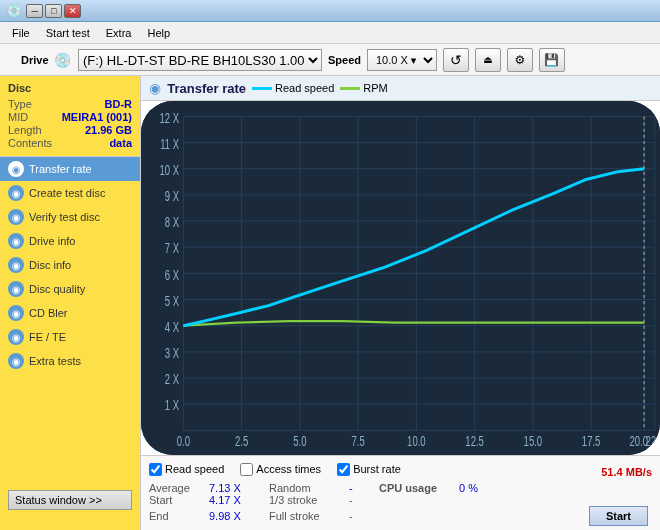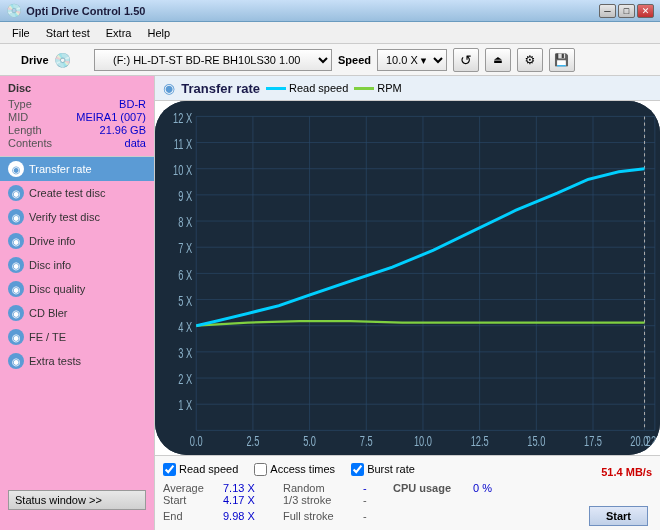--- a/index.html
+++ b/index.html
@@ -42,25 +42,24 @@
       display: flex;
       align-items: center;
       padding: 0 6px;
       border-bottom: 1px solid #ccc;
       gap: 6px;
     }
     .drive-label { font-size: 11px; font-weight: bold; padding-left: 15px; }
     .drive-select {
       background: linear-gradient(to bottom, #fff, #e8e8e8);
       border: 1px solid #999;
-      padding: 2px 14px;
-      font-size: 11px;
+      padding: 2px 0;
+      font-size: 13px;
       min-width: 220px;
       height: 22px;
-      margin-left: 16px;
     }
     .speed-label { font-size: 11px; font-weight: bold; margin-left: 0; }
     .speed-select {
       background: linear-gradient(to bottom, #fff, #e8e8e8);
       border: 1px solid #999;
       padding: 2px 4px;
       font-size: 11px;
       width: 70px;
       height: 22px;
     }
@@ -72,34 +71,34 @@
     }
 
     
     #main {
       display: flex;
       height: calc(530px - 22px - 22px - 32px);
     }
 
     
     #sidebar {
-      width: 155px;
-      background: #f9a8d4;
+      width: 141px;
+      background: #fde047;
       border-right: 1px solid #ccc;
       display: flex;
       flex-direction: column;
     }
     .disc-section {
       padding: 6px 8px;
       border-bottom: 1px solid #ccc;
     }
     .disc-title { font-size: 11px; font-weight: bold; margin-bottom: 4px; color: #333; }
     .disc-row { display: flex; justify-content: space-between; margin: 1px 0; }
     .disc-key { color: #555; font-size: 11px; }
-    .disc-val { color: #0000cc; font-size: 11px; font-weight: normal; }
+    .disc-val { color: #0000cc; font-size: 11px; font-weight: bold; }
 
     .nav-item {
       display: flex;
       align-items: center;
       padding: 4px 8px;
       cursor: pointer;
       font-size: 11px;
       color: #333;
       gap: 5px;
     }
@@ -178,21 +177,20 @@
     .chart-svg {
       width: 100%;
       height: 100%;
     }
   </style>
 </head>
 <body>
 
 <div id="titlebar">
   <span style="font-size:13px; margin-right:4px;">💿</span>
-  <span class="title">Opti Drive Control 1.50</span>
   <div class="win-btns">
     <div class="win-btn minimize">─</div>
     <div class="win-btn maximize">□</div>
     <div class="win-btn close">✕</div>
   </div>
 </div>
 
 <div id="menubar">
   <span class="menu-item">File</span>
   <span class="menu-item">Start test</span>
@@ -220,21 +218,21 @@
 
   <div id="sidebar">
     <div class="disc-section">
       <div class="disc-title">Disc</div>
       <div class="disc-row">
         <span class="disc-key">Type</span>
         <span class="disc-val">BD-R</span>
       </div>
       <div class="disc-row">
         <span class="disc-key">MID</span>
-        <span class="disc-val">MEIRA1 (007)</span>
+        <span class="disc-val">MEIRA1 (001)</span>
       </div>
       <div class="disc-row">
         <span class="disc-key">Length</span>
         <span class="disc-val">21.96 GB</span>
       </div>
       <div class="disc-row">
         <span class="disc-key">Contents</span>
         <span class="disc-val">data</span>
       </div>
     </div>

